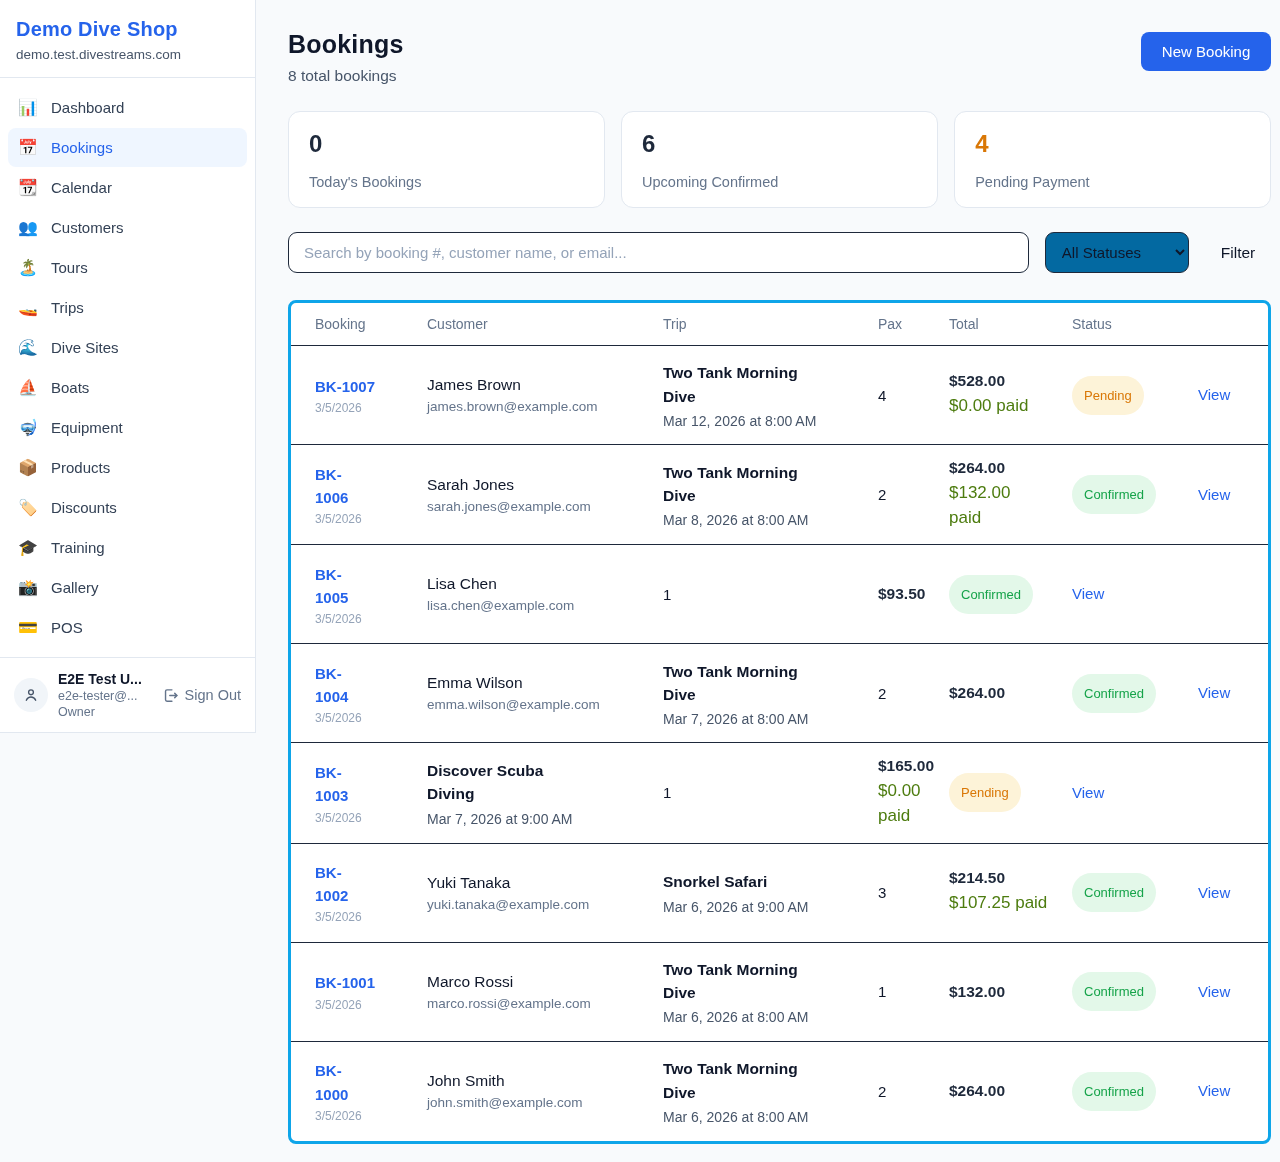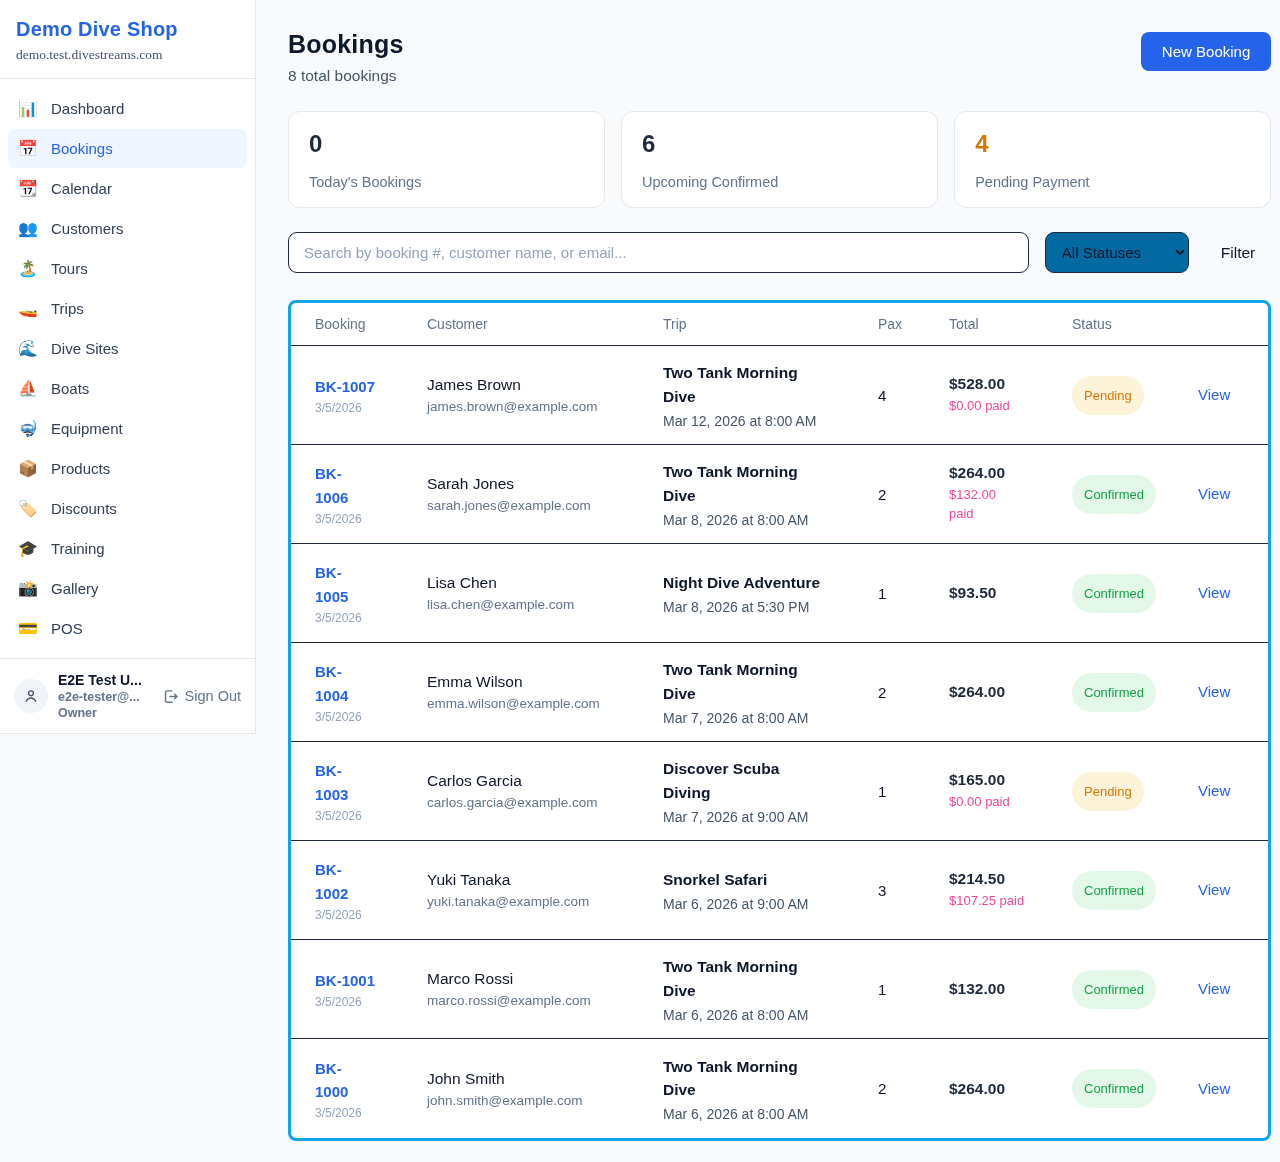--- a/index.html
+++ b/index.html
@@ -13,41 +13,41 @@
   }
   
   .sidebar {
     width:256px; flex:0 0 256px;
     background:#ffffff;
     border-right:1px solid #e2e8f0;
     border-bottom:1px solid #e2e8f0;
   }
   .sidebar-header { padding:18px 16px 15px; border-bottom:1px solid #e2e8f0; }
   .shop-name { color:#2563eb; font-size:20px; font-weight:700; letter-spacing:.2px; }
-  .shop-domain { margin-top:6px; font-size:13.5px; color:#475569;font-family:Liberation Serif, serif; }
+  .shop-domain { margin-top:6px; font-size:13.5px; color:#475569; }
   .nav { padding:9px 8px; }
   .nav-item {
     display:flex; align-items:center; gap:13px;
     padding:10px 10px; margin:1px 0;
     border-radius:8px; cursor:pointer;
     font-size:15px; color:#334155; text-decoration:none;
   }
   .nav-item .nav-icon { width:20px; font-size:16px; text-align:center; }
   .nav-item.active { background:#eff6ff; color:#2563eb; font-weight:500; }
   .sidebar-footer {
     border-top:1px solid #e2e8f0;
     padding:13px 14px; display:flex; align-items:center; gap:10px;
   }
   .avatar {
     width:34px; height:34px; border-radius:50%; background:#f1f5f9;
     display:flex; align-items:center; justify-content:center; flex:0 0 34px;
   }
   .user-meta { flex:1; min-width:0; }
   .user-name { font-size:14px; font-weight:700; color:#0f172a; white-space:nowrap; }
-  .user-email, .user-role { font-size:12.5px; color:#64748b; margin-top:2px; white-space:nowrap;font-weight:bold; }
+  .user-email, .user-role { font-size:12.5px; color:#64748b; margin-top:2px; white-space:nowrap; }
   .signout {
     display:flex; align-items:center; gap:6px; color:#64748b;
     font-size:14.5px; cursor:pointer; background:none; border:none;
     font-family:inherit; white-space:nowrap;
   }
   
   .main { flex:1; padding:30px 32px 30px; }
   .page-header { display:flex; justify-content:space-between; align-items:flex-start; margin-bottom:26px; }
   .page-title { font-size:25px; font-weight:700; color:#0f172a; letter-spacing:.2px; }
   .page-subtitle { margin-top:8px; font-size:15.5px; color:#475569; }
@@ -97,21 +97,21 @@
   .row:last-child { border-bottom:none; }
   .cell { padding-right:14px; }
   .booking-link { font-size:15px; font-weight:600; color:#2563eb; text-decoration:none; white-space:pre-line; line-height:1.55; display:inline-block; cursor:pointer; }
   .booking-date { margin-top:3px; font-size:12px; color:#94a3b8; }
   .cust-name { font-size:15.5px; color:#0f172a; }
   .cust-email { margin-top:5px; font-size:13.5px; color:#64748b; }
   .trip-name { font-size:15.5px; font-weight:600; color:#0f172a; white-space:pre-line; line-height:1.5; }
   .trip-date { margin-top:5px; font-size:14px; color:#475569; }
   .pax { font-size:15px; color:#0f172a; }
   .total-amt { font-size:15.5px; font-weight:700; color:#1e293b; }
-  .paid-amt { margin-top:4px; font-size:13px; color:#ec4899; white-space:pre-line; line-height:1.45; }
+  .paid-amt { margin-top:4px; font-size:17px; color:#4d7c0f; white-space:pre-line; line-height:1.45; }
   .badge {
     display:inline-block; padding:12px 12px; border-radius:999px; font-size:13px;text-align:right;
   }
   .badge-pending { background:#fdf3d8; color:#d97706; }
   .badge-confirmed { background:#e3f8e9; color:#16a34a; }
   .view-link { font-size:15px; color:#2563eb; text-decoration:none; cursor:pointer; }
   svg { display:block; }
 </style>
 </head>
 <body>
@@ -324,24 +324,20 @@
     <div class="trow row">
       <div class="cell">
         <a class="booking-link">BK-
 1005</a>
         <div class="booking-date">3/5/2026</div>
       </div>
       <div class="cell">
         <div class="cust-name">Lisa Chen</div>
         <div class="cust-email">lisa.chen@example.com</div>
       </div>
-      <div class="cell">
-        <div class="trip-name">Night Dive Adventure</div>
-        <div class="trip-date">Mar 8, 2026 at 5:30 PM</div>
-      </div>
       <div class="cell pax">1</div>
       <div class="cell">
         <div class="total-amt">$93.50</div>
 
       </div>
       <div class="cell">
         <span class="badge badge-confirmed">Confirmed</span>
       </div>
       <div class="cell">
         <a class="view-link">View</a>
@@ -376,24 +372,20 @@
       </div>
     </div>
 
     <div class="trow row">
       <div class="cell">
         <a class="booking-link">BK-
 1003</a>
         <div class="booking-date">3/5/2026</div>
       </div>
       <div class="cell">
-        <div class="cust-name">Carlos Garcia</div>
-        <div class="cust-email">carlos.garcia@example.com</div>
-      </div>
-      <div class="cell">
         <div class="trip-name">Discover Scuba
 Diving</div>
         <div class="trip-date">Mar 7, 2026 at 9:00 AM</div>
       </div>
       <div class="cell pax">1</div>
       <div class="cell">
         <div class="total-amt">$165.00</div>
         <div class="paid-amt">$0.00 paid</div>
       </div>
       <div class="cell">

